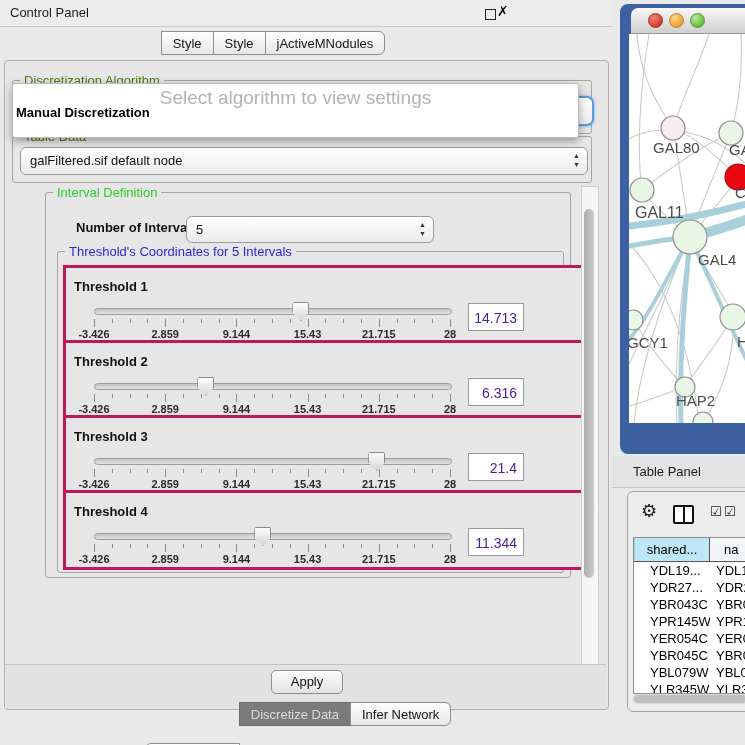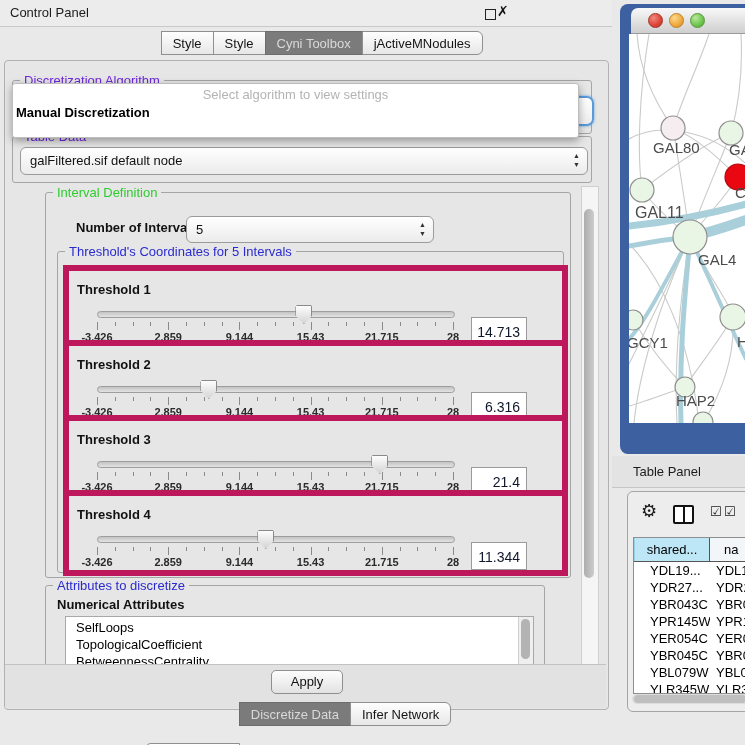--- a/index.html
+++ b/index.html
@@ -25,61 +25,61 @@
   .tab.first{border-radius:6px 0 0 6px;margin-left:0;margin-top:41px;}
   .tab.last{border-radius:0 6px 6px 0;}
   .tab.selected{background:#7b7b7b;color:#d9d9d9;border-color:#6d6d6d;}
   #top-tabs{left:72px;top:31px;}
   #bottom-tabs{left:145px;top:702px;}
 
   
   #outer-panel{left:4px;top:60px;width:603px;height:648px;background:#e6e6e6;border:1px solid #b1b1b1;border-radius:4px;}
 
   .group{position:absolute;border:1px solid #a5a5a5;border-radius:3px;}
-  .gtitle{position:absolute;top:-8px;left:7px;background:#e6e6e6;padding:0 4px;font-size:13px;color:#6d28d9;}
+  .gtitle{position:absolute;top:-8px;left:7px;background:#e6e6e6;padding:0 4px;font-size:13px;color:#4d7c0f;}
   .gtitle.green{color:#2fcc2f;}
   .gtitle.blue{color:#2a2ad0;}
 
   
   #algo-group{left:12px;top:80px;width:578px;height:52px;}
   #algo-combo{left:20px;top:96px;width:570px;height:26px;border:2px solid #5a9ad9;border-radius:7px;background:linear-gradient(#ffffff,#ededed);box-shadow:0 0 3px rgba(80,150,220,.8);}
 
   
   #algo-popup{left:12px;top:83px;width:565px;height:53px;background:#fff;border:1px solid #bdbdbd;border-radius:3px;box-shadow:0 3px 8px rgba(0,0,0,.35);z-index:40;}
-  #algo-popup .hint{position:absolute;left:0;top:3px;width:100%;text-align:center;font-size:13px;color:#b3b3b3;}
+  #algo-popup .hint{position:absolute;left:0;top:3px;width:100%;text-align:center;font-size:19px;color:#b3b3b3;}
   .popup-item{position:absolute;left:2px;width:98%;height:14px;font-size:13px;color:#000;padding-left:1px;}
   .popup-item.bold{font-weight:bold;}
 
   
   #tabledata-group{left:12px;top:136px;width:578px;height:45px;}
   .combo{position:absolute;background:linear-gradient(#ffffff,#ebebeb);border:1px solid #9b9b9b;border-radius:6px;font-size:13px;color:#111;}
   .combo .val{position:absolute;left:9px;top:5px;}
   .arrows{position:absolute;right:7px;top:3px;display:flex;flex-direction:column;line-height:9px;font-size:7px;color:#333;}
   #tabledata-combo{left:20px;top:147px;width:566px;height:26px;}
 
   
   #viewport{left:12px;top:186px;width:571px;height:478px;overflow:hidden;}
   #main-scrollbar{left:581px;top:186px;width:16px;height:478px;background:#f5f5f5;border:1px solid #cfcfcf;}
   #main-scrollbar .thumb{position:absolute;left:2px;top:22px;width:10px;height:369px;border-radius:5px;background:linear-gradient(90deg,#adadad,#cccccc);}
 
   #interval-group{left:33px;top:6px;width:524px;height:384px;}
   #noi-label{position:absolute;left:30px;top:27px;font-size:13px;font-weight:bold;color:#111;}
   #noi-spinner{left:140px;top:23px;width:246px;height:25px;}
   #threshold-group{left:11px;top:58px;width:505px;height:320px;border:1px solid #a5a5a5;border-radius:3px;position:absolute;}
 
-  .th-panel{position:absolute;left:5px;width:493px;height:74px;background:#e6e6e6;border:6px solid #be185d;}
+  .th-panel{position:absolute;left:5px;width:493px;height:74px;background:#e6e6e6;border:3px solid #be185d;padding-left:25px;}
   .th-title{position:absolute;left:8px;top:11px;font-size:13px;font-weight:bold;color:#111;}
   .th-track{position:absolute;left:28px;top:40px;width:356px;height:5px;border:1px solid #9d9d9d;border-radius:4px;background:linear-gradient(#c3c3c3,#e3e3e3);}
   .th-thumb{position:absolute;top:34px;width:15px;height:17px;background:linear-gradient(#fdfdfd,#d5d5d5);border:1px solid #8a8a8a;clip-path:polygon(8% 0,92% 0,100% 12%,100% 55%,50% 100%,0 55%,0 12%);}
   .th-ticks{position:absolute;left:28px;top:51px;width:356px;height:9px;}
   .th-ticks .tick{position:absolute;top:0;width:1px;height:4px;background:#8a8a8a;}
   .th-ticks .tick.major{height:8px;}
   .th-scale{position:absolute;left:28px;top:60px;width:356px;height:12px;}
   .scale-lab{position:absolute;transform:translateX(-50%);font-size:11px;font-weight:bold;color:#2b2b2b;white-space:nowrap;}
-  .th-value{position:absolute;left:402px;top:46px;width:56px;height:28px;background:#fff;border:1px solid #9a9a9a;font-size:14px;color:#0f172a;text-align:right;line-height:28px;padding-right:6px;box-sizing:border-box;}
+  .th-value{position:absolute;left:402px;top:35px;width:56px;height:28px;background:#fff;border:1px solid #9a9a9a;font-size:14px;color:#4c1d95;text-align:right;line-height:28px;padding-right:6px;box-sizing:border-box;}
 
   
   #attr-group{left:33px;top:399px;width:498px;height:120px;}
   #attr-label{position:absolute;left:11px;top:11px;font-size:13px;font-weight:bold;color:#111;}
   #attr-list{position:absolute;left:19px;top:30px;width:467px;height:50px;border:1px solid #a8a8a8;background:#fff;display:flex;}
   #attr-items{flex:1;overflow:hidden;padding-top:2px;}
   .attr-item{height:17px;line-height:17px;padding-left:10px;font-size:13px;color:#000;}
   #attr-sb{width:14px;background:#efefef;border-left:1px solid #cfcfcf;position:relative;}
   #attr-sb .thumb{position:absolute;left:2px;top:2px;width:9px;height:40px;border-radius:5px;background:#b3b3b3;}
 
@@ -134,23 +134,20 @@
           <circle cx="3" cy="11.2" r="2.3" fill="#43a83f"></circle>
           <circle cx="10" cy="7" r="2" fill="#82cf63"></circle>
         </svg></span>
       <span>Network</span>
     </div>
     <div class="tab">
       <span>Style</span>
     </div>
     <div class="tab">
       <span>Style</span>
-    </div>
-    <div class="tab selected">
-      <span>Cyni Toolbox</span>
     </div>
     <div class="tab last">
       <span>jActiveMNodules</span>
     </div>
   </div>
 
 <div id="outer-panel" class="abs"></div>
 
 <div id="algo-group" class="abs group">
   <span class="gtitle">Discretization Algorithm</span>
@@ -333,34 +330,20 @@
               <span class="scale-lab" style="left: 60%;">15.43</span>
               <span class="scale-lab" style="left: 80%;">21.715</span>
               <span class="scale-lab" style="left: 100%;">28</span>
             </div>
             <div class="th-value">11.344</div>
           </div>
         </div>
     </div>
   </div>
 
-  <div id="attr-group" class="group">
-    <span class="gtitle blue">Attributes to discretize</span>
-    <span id="attr-label">Numerical Attributes</span>
-    <div id="attr-list">
-      <div id="attr-items">
-          <div class="attr-item">SelfLoops</div>
-          <div class="attr-item">TopologicalCoefficient</div>
-          <div class="attr-item">BetweennessCentrality</div>
-        </div>
-      <div id="attr-sb">
-          <div class="thumb"></div>
-        </div>
-    </div>
-  </div>
 
 </div>
 
 <div id="main-scrollbar" class="abs">
     <div class="thumb"></div>
   </div>
 
 <div id="footer" class="abs"></div>
 <div id="apply-btn" class="abs">Apply</div>
 

